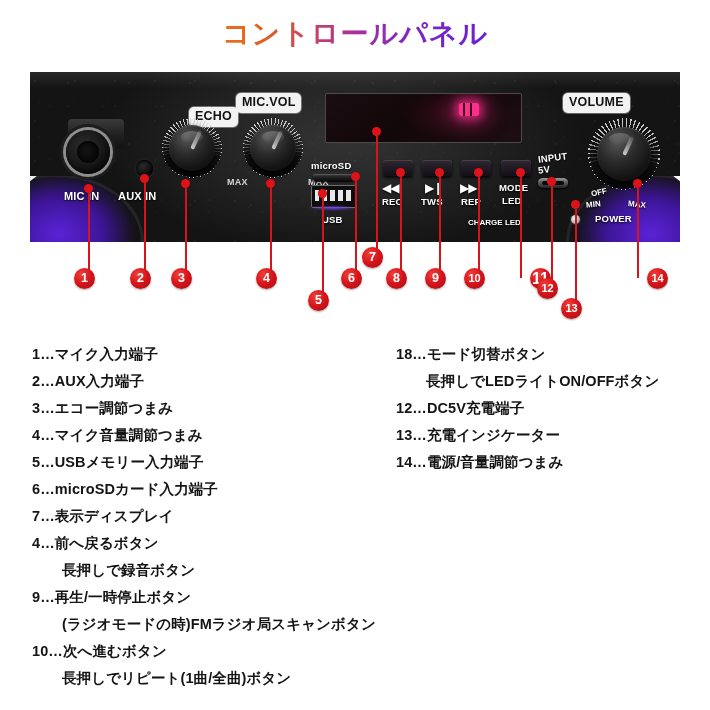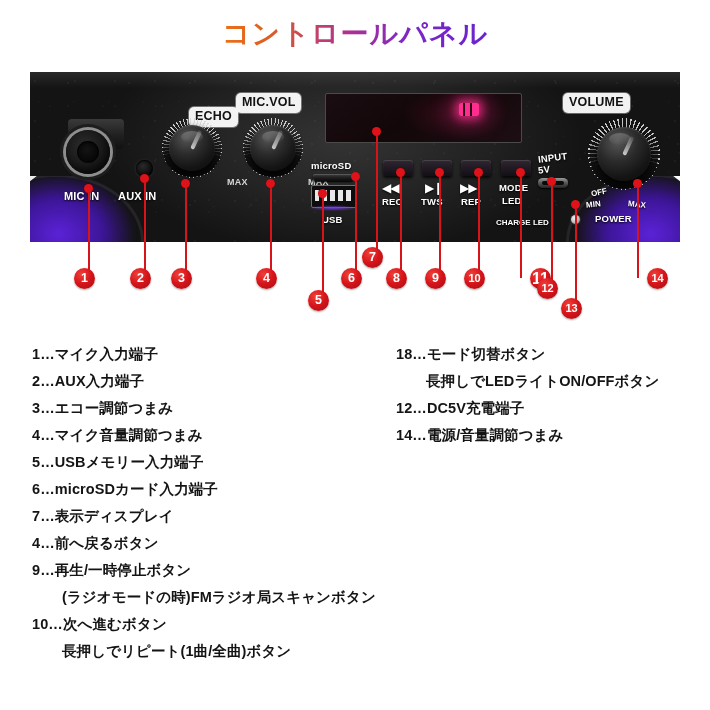--- a/index.html
+++ b/index.html
@@ -445,21 +445,21 @@
   <div class="pel pl-lbl sm" style="left:431px; top:124px;">REP</div>
 
   <div class="pel pbtn" style="left:471px; top:88px;"></div>
   <div class="pel pl-lbl sm" style="left:469px; top:110px;">MODE</div>
   <div class="pel pl-lbl sm" style="left:472px; top:123px;text-align:right;">LED</div>
 
   <div class="pel pl-lbl sm" style="left:508px; top:80px; transform:rotate(-7deg);">INPUT</div>
   <div class="pel pl-lbl sm" style="left:508px; top:92px; transform:rotate(-7deg);">5V</div>
   <div class="pel micro-usb" style="left:508px; top:106px;"></div>
 
-  <div class="pel pl-lbl xs" style="left:466px; top:146px;">CHARGE LED</div>
+  <div class="pel pl-lbl xs" style="left:438px; top:146px;">CHARGE LED</div>
   <div class="pel charge-led" style="left:541px; top:143px;"></div>
 
   <div class="pel plate" style="left:533px; top:21px;">VOLUME</div>
   <div class="pel knob-wrap" style="left:557px; top:45px; width:74px; height:74px;">
     <div class="knob-ticks" style="-webkit-mask:radial-gradient(circle,transparent 0 26px,#000 26px 36px,transparent 36px); mask:radial-gradient(circle,transparent 0 26px,#000 26px 36px,transparent 36px);"></div>
     <div class="knob-skirt" style="left:3px; top:20px; width:68px; height:52px;"></div>
     <div class="knob-body" style="left:10px; top:10px; width:54px; height:54px;"></div>
   </div>
   <div class="pel pl-lbl xs" style="left:561px; top:116px; transform:rotate(-12deg);">OFF</div>
   <div class="pel pl-lbl xs" style="left:556px; top:128px; transform:rotate(-6deg);">MIN</div>
@@ -528,23 +528,25 @@
 
 <div class="legend col-left" id="legend-left">
     <div class="row">1…マイク入力端子</div>
     <div class="row">2…AUX入力端子</div>
     <div class="row">3…エコー調節つまみ</div>
     <div class="row">4…マイク音量調節つまみ</div>
     <div class="row">5…USBメモリー入力端子</div>
     <div class="row">6…microSDカード入力端子</div>
     <div class="row">7…表示ディスプレイ</div>
     <div class="row">4…前へ戻るボタン</div>
+    <div class="row sub">長押しで録音ボタン</div>
     <div class="row">9…再生/一時停止ボタン</div>
     <div class="row sub">(ラジオモードの時)FMラジオ局スキャンボタン</div>
     <div class="row">10…次へ進むボタン</div>
     <div class="row sub">長押しでリピート(1曲/全曲)ボタン</div>
   </div>
 <div class="legend col-right" id="legend-right">
     <div class="row">18…モード切替ボタン</div>
     <div class="row sub">長押しでLEDライトON/OFFボタン</div>
     <div class="row">12…DC5V充電端子</div>
+    <div class="row">13…充電インジケーター</div>
     <div class="row">14…電源/音量調節つまみ</div>
   </div>
 
 </body></html>

